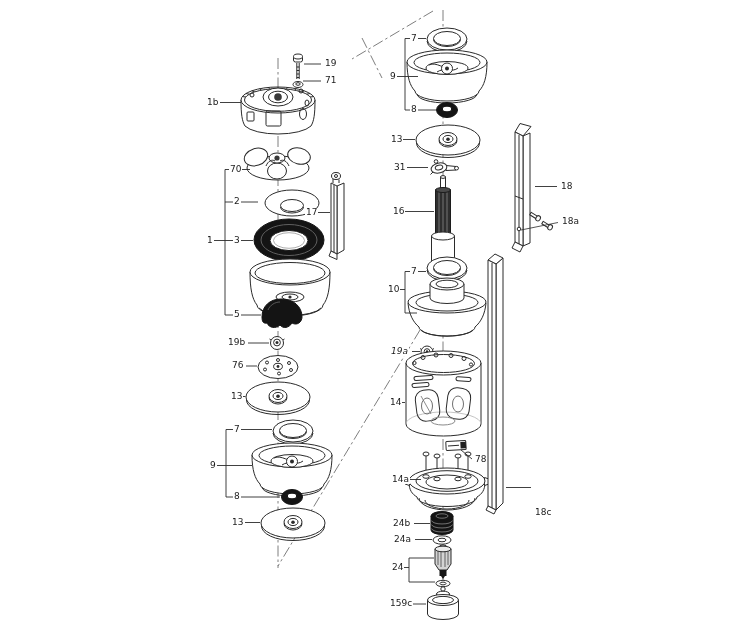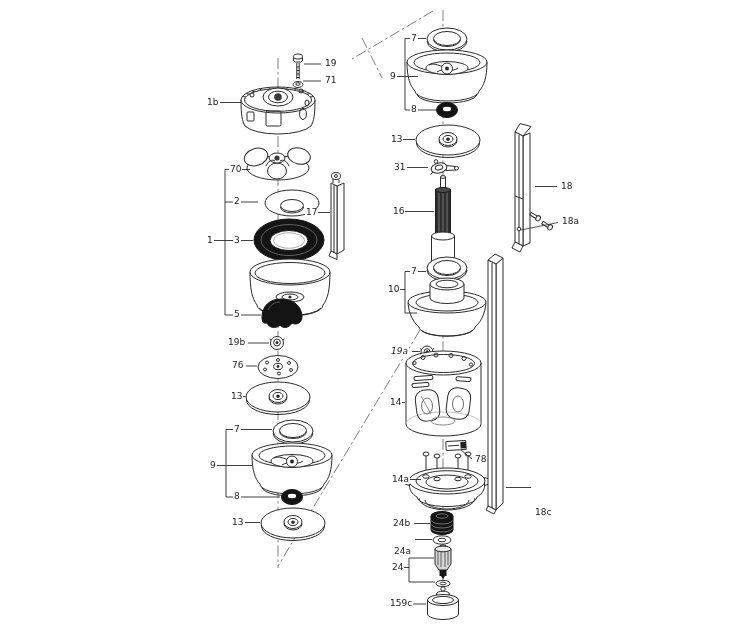--- a/index.html
+++ b/index.html
@@ -364,20 +364,20 @@
       <span class="plabel" style="left: 390px; top: 139.5px;">13</span>
       <span class="plabel" style="left: 393px; top: 167.5px;">31</span>
       <span class="plabel" style="left: 392px; top: 211.5px;">16</span>
       <span class="plabel" style="left: 410px; top: 271.5px;">7</span>
       <span class="plabel" style="left: 387px; top: 289.5px;">10</span>
       <span class="plabel" style="left: 390px; top: 351.5px; font-style: italic;">19a</span>
       <span class="plabel" style="left: 389px; top: 402.5px;">14</span>
       <span class="plabel" style="left: 474px; top: 460px;">78</span>
       <span class="plabel" style="left: 391px; top: 479.5px;">14a</span>
       <span class="plabel" style="left: 392px; top: 523.5px;">24b</span>
-      <span class="plabel" style="left: 393px; top: 539.5px; margin-top: 12px;">24a</span>
+      <span class="plabel" style="left: 393px; top: 539.5px;">24a</span>
       <span class="plabel" style="left: 391px; top: 567.5px;">24</span>
       <span class="plabel" style="left: 389px; top: 604px;">159c</span>
       <span class="plabel" style="left: 560px; top: 186.5px; text-align: right;">18</span>
       <span class="plabel" style="left: 561px; top: 222px;">18a</span>
       <span class="plabel" style="left: 534px; top: 487.5px; margin-top: 25px;">18c</span>
     </div>
 </div>
 
 </body></html>

